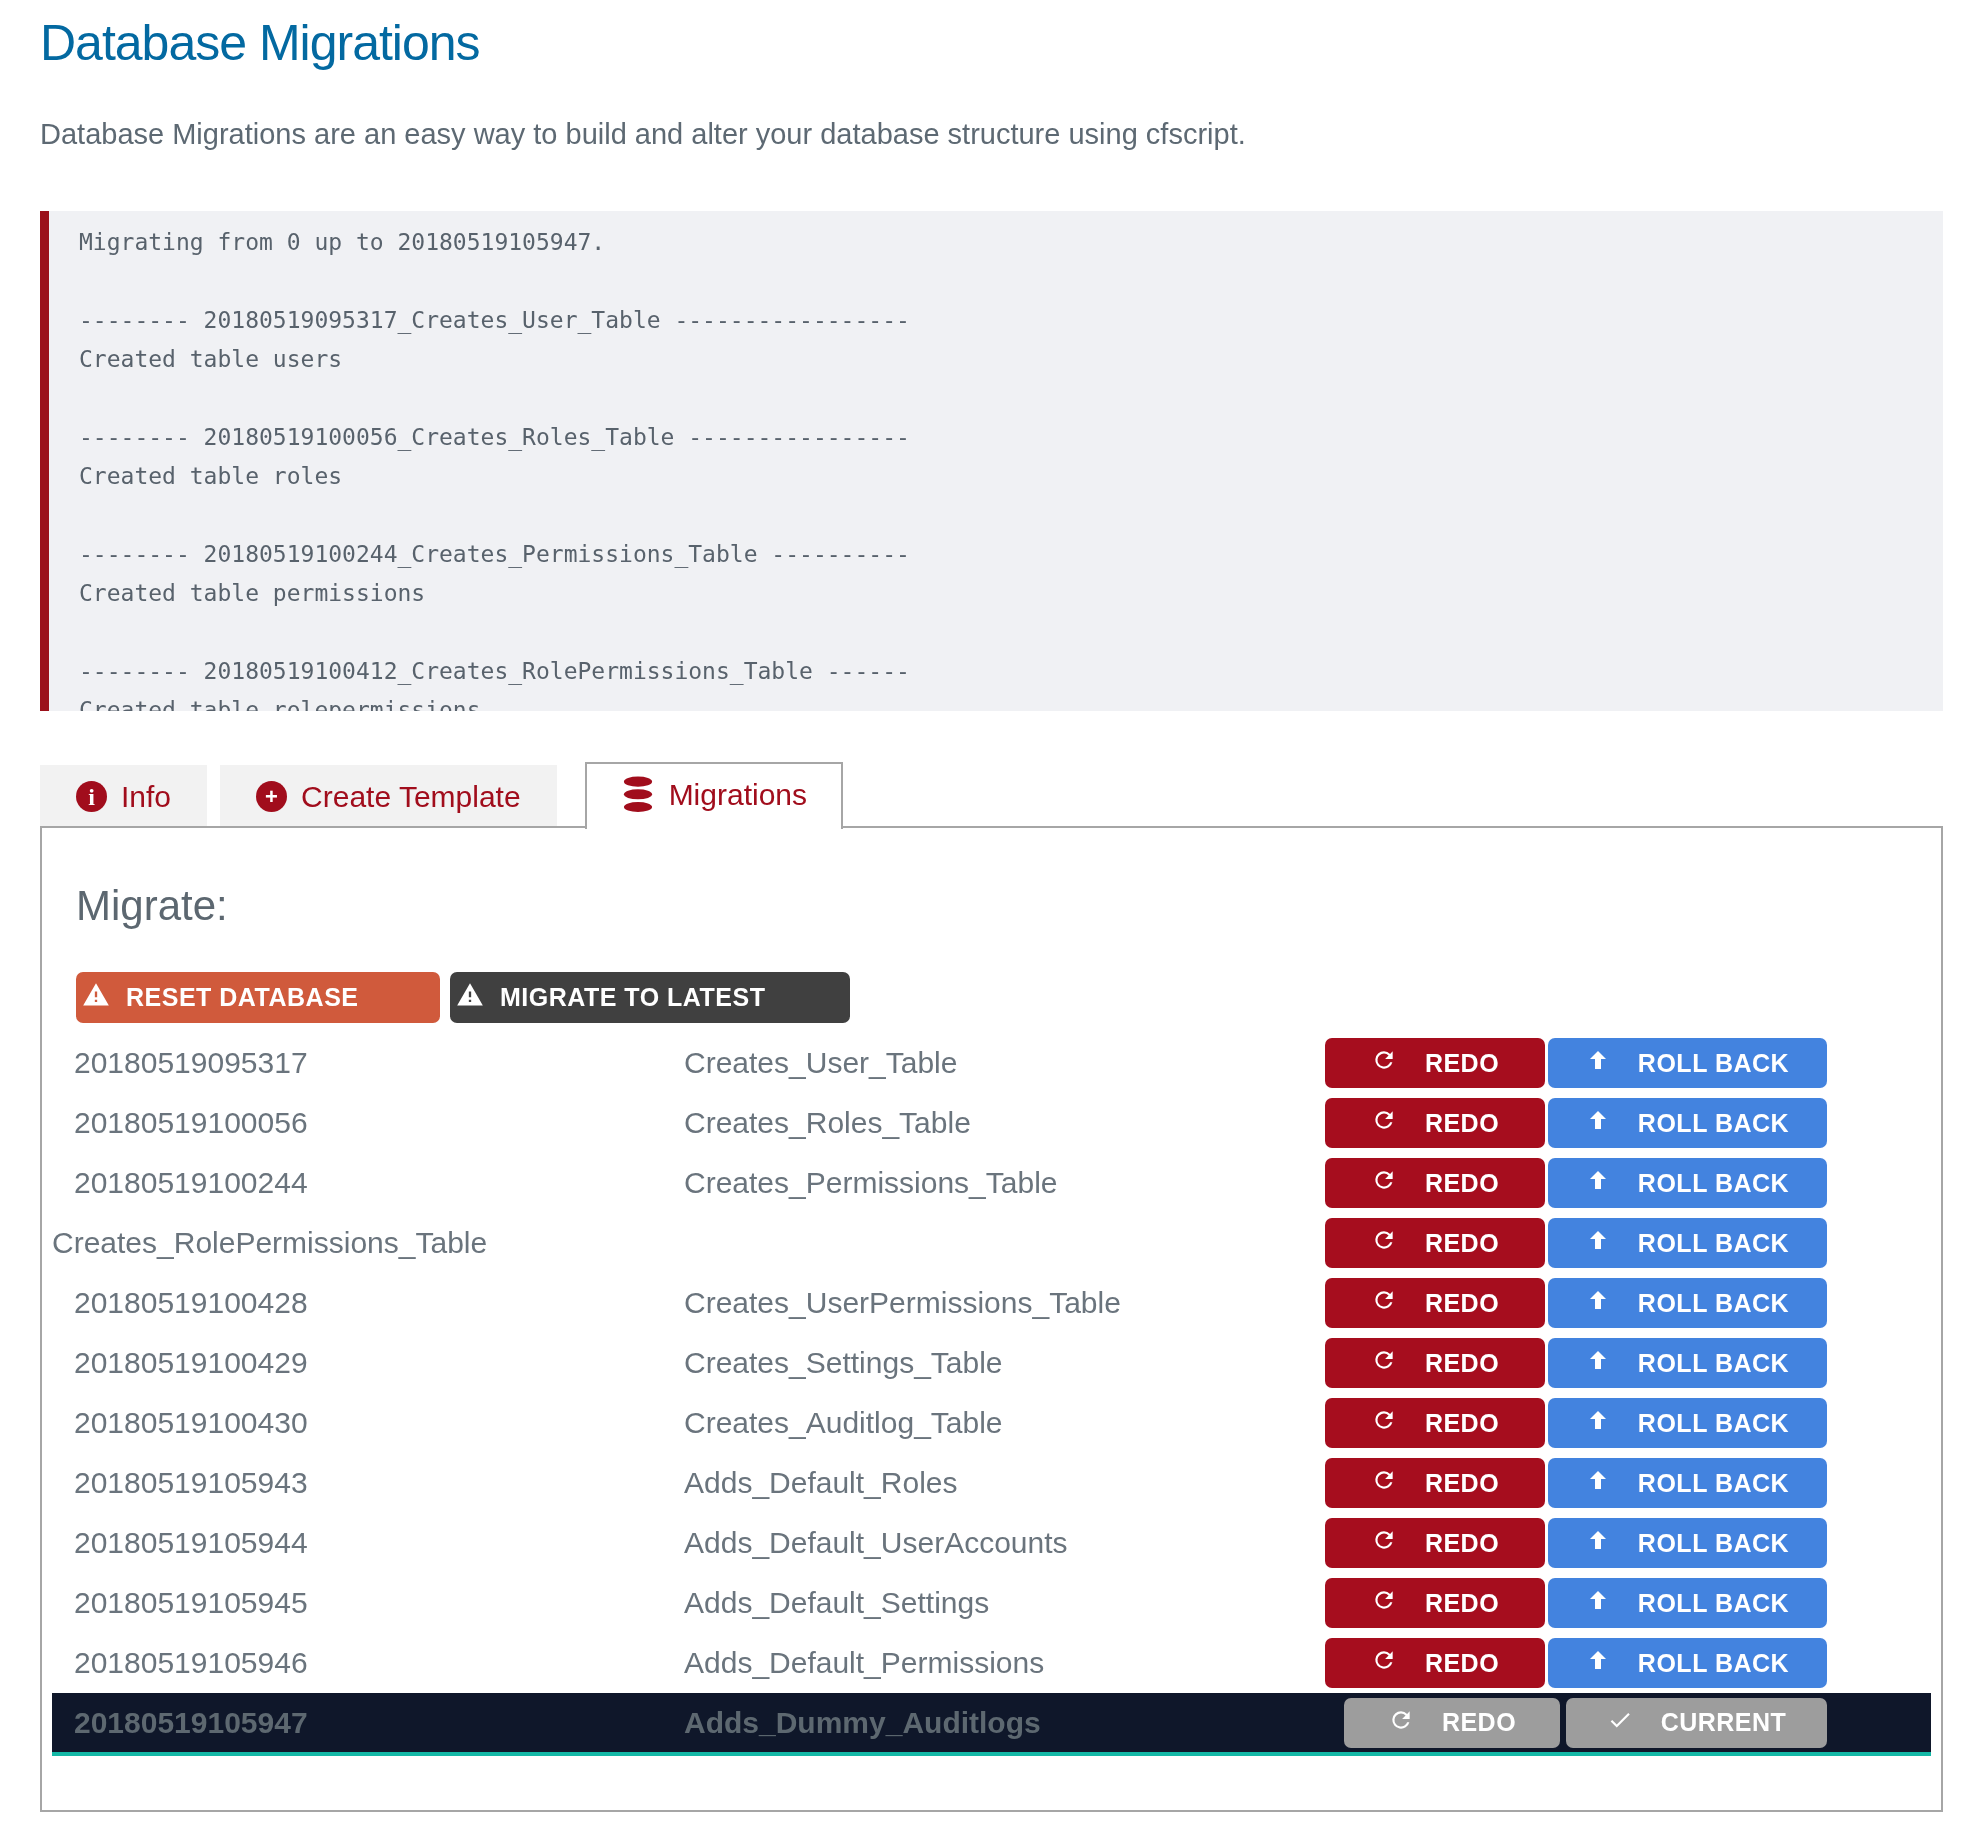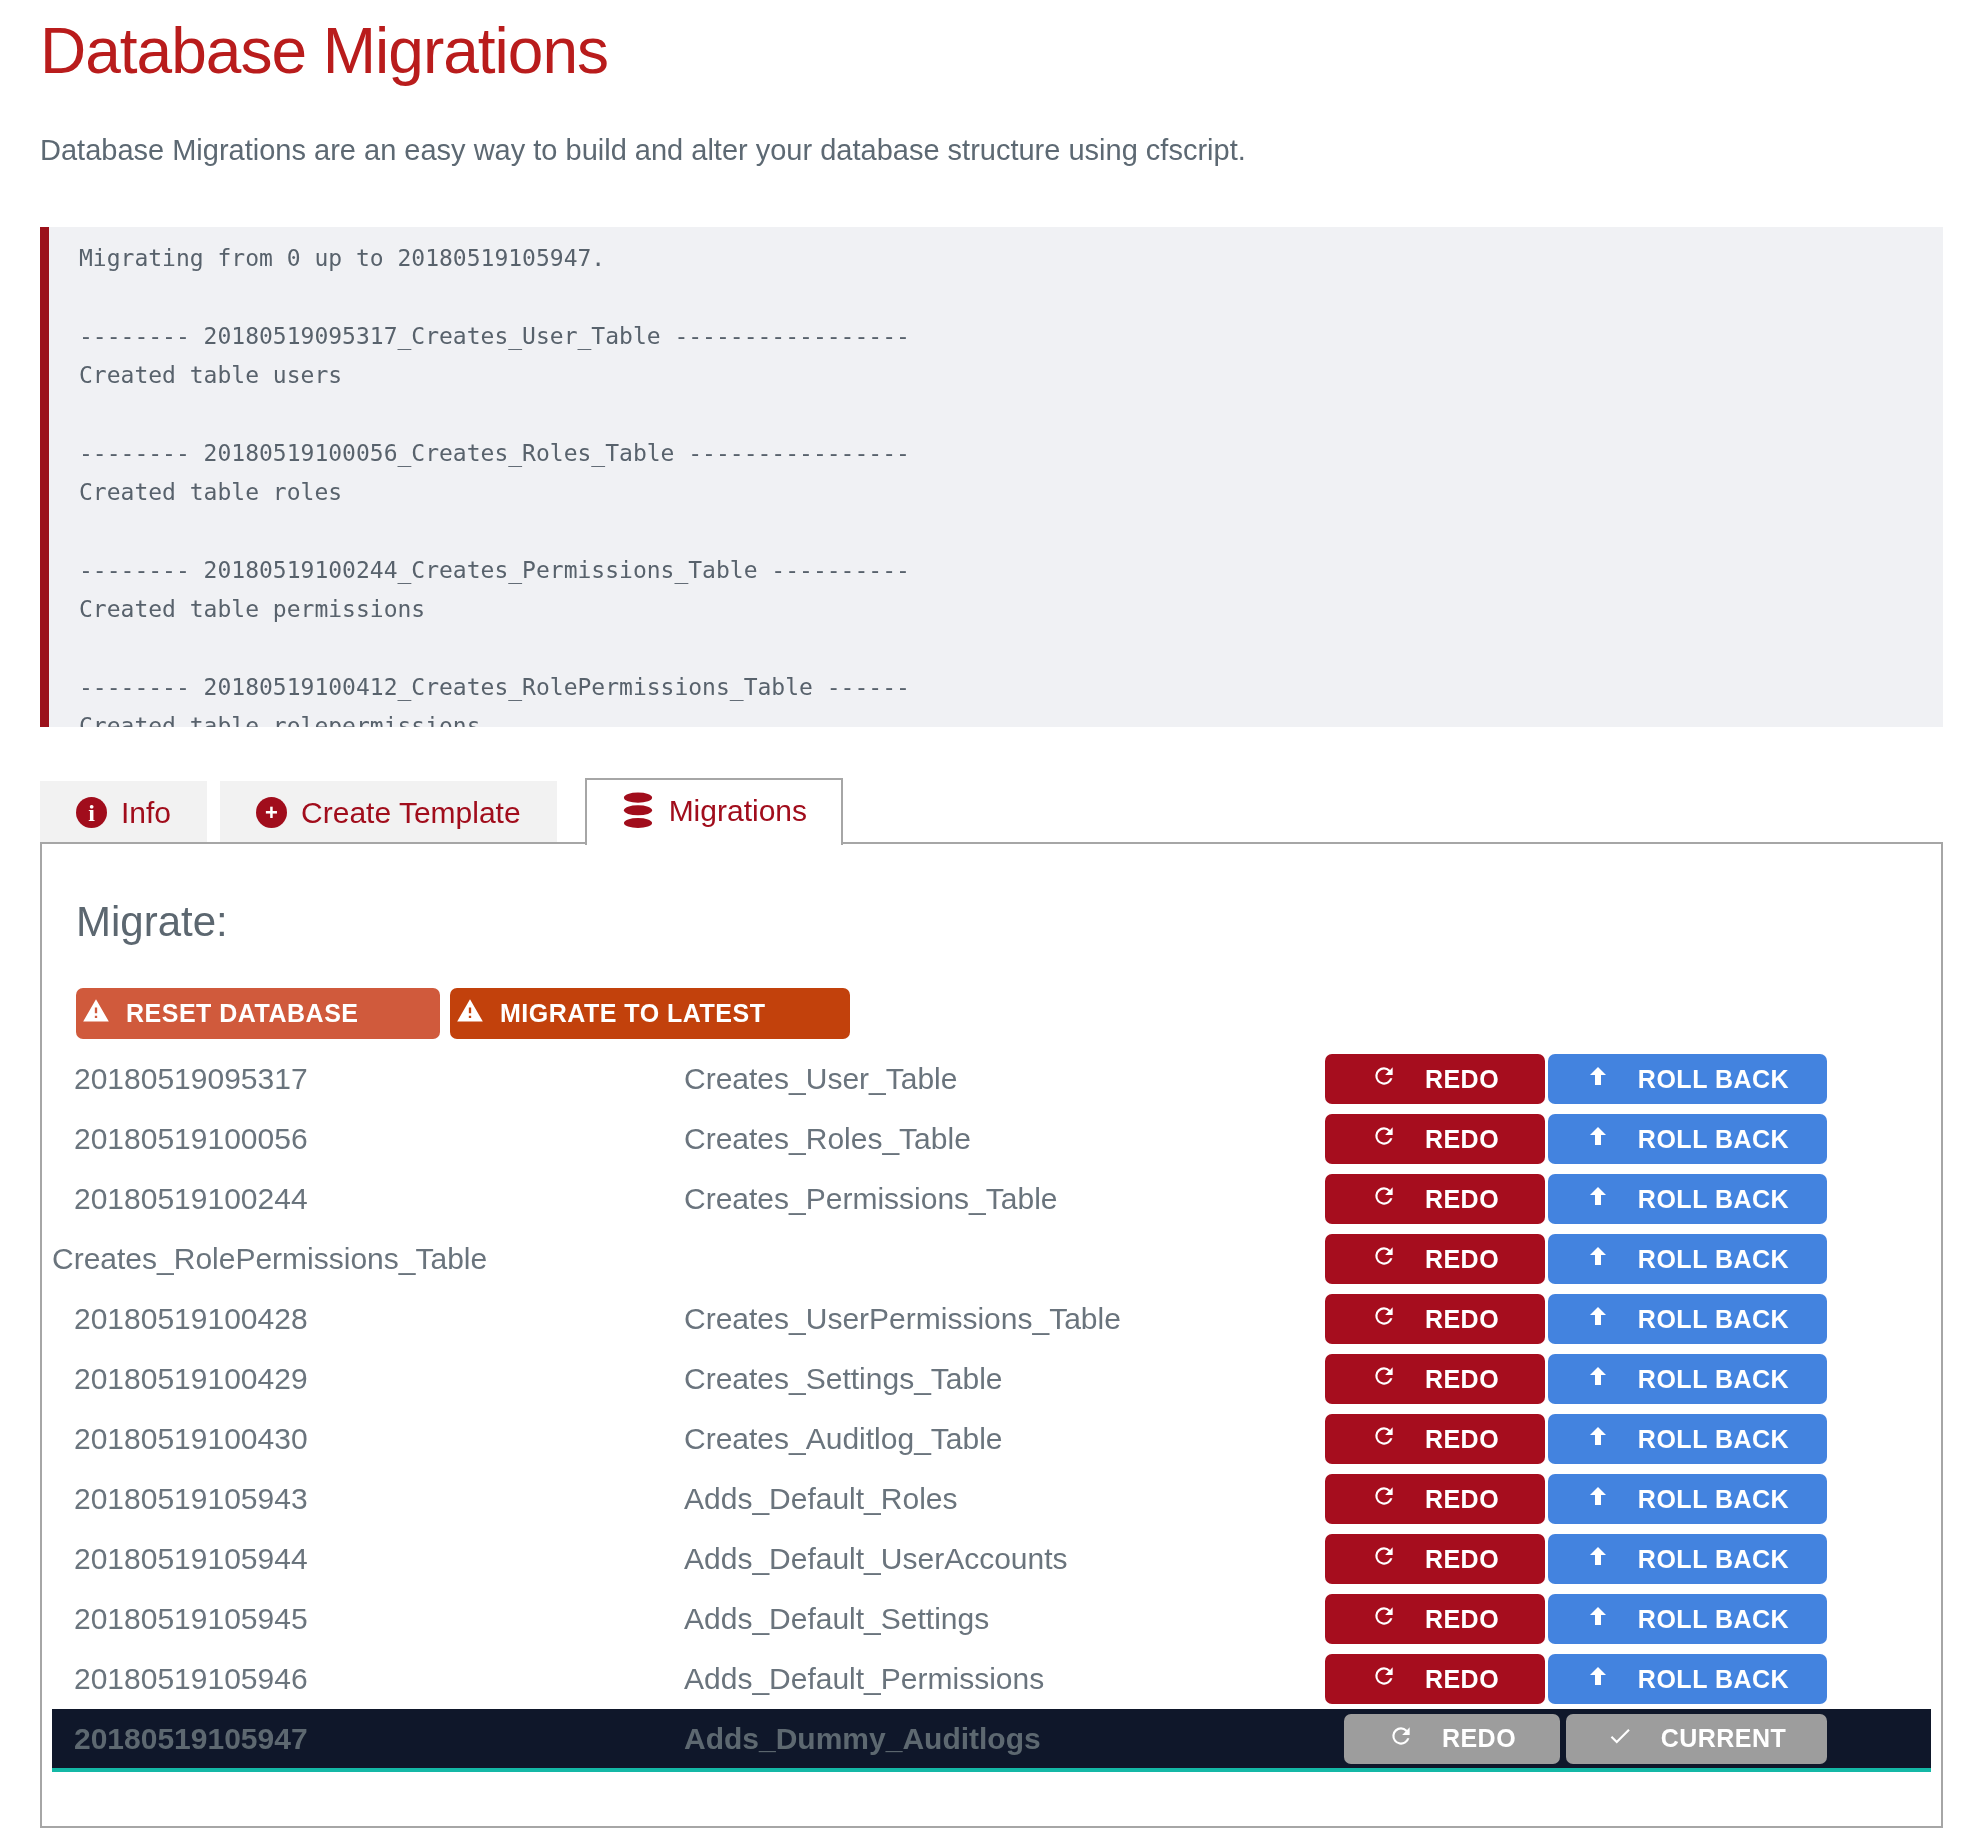--- a/index.html
+++ b/index.html
@@ -7,22 +7,22 @@
   body {
     width:1980px; height:1845px; overflow:hidden;
     font-family:"Liberation Sans", sans-serif;
     color:#5d6973;
   }
   .container { padding:0 38px; }
 
   
   .page-title {
     margin:14px 0 0 2px;
-    font-size:64px; font-weight:400; letter-spacing:-1px;
-    color:#b91c1c;
+    font-size:50px; font-weight:400; letter-spacing:-1px;
+    color:#0369a1;
   }
   .page-subtitle {
     margin:46px 0 11px 2px;
     font-size:29px; color:#5d6973;
   }
 
   
   .console {
     margin:60px 0 0 2px;
     width:1903px; height:500px; overflow:hidden;
@@ -76,21 +76,21 @@
   .actions { margin:42px 0 0 24px; display:flex; gap:10px; }
   .btn {
     border:none; cursor:pointer; color:#ffffff;
     font-family:"Liberation Sans", sans-serif;
     font-weight:700; font-size:25px; letter-spacing:0.5px;
     display:flex; align-items:center; justify-content:flex-start; gap:16px;
     border-radius:7px; height:51px;
   }
   .btn svg { flex:0 0 auto; }
   .btn-reset   { min-width:364px; background:#d05a3c; }
-  .btn-migrate { min-width:400px; background:#c2410c; }
+  .btn-migrate { min-width:400px; background:#404040; }
 
   
   .mig-table { margin-top:10px; width:100%; }
   .mig-row {
     height:60px; display:flex; align-items:center;
     font-size:30px; color:#6a747d;
   }
   .cell-ts   { width:632px; padding-left:22px; flex:0 0 auto; }
   .cell-name { flex:1 1 auto; }
   .cell-actions {

